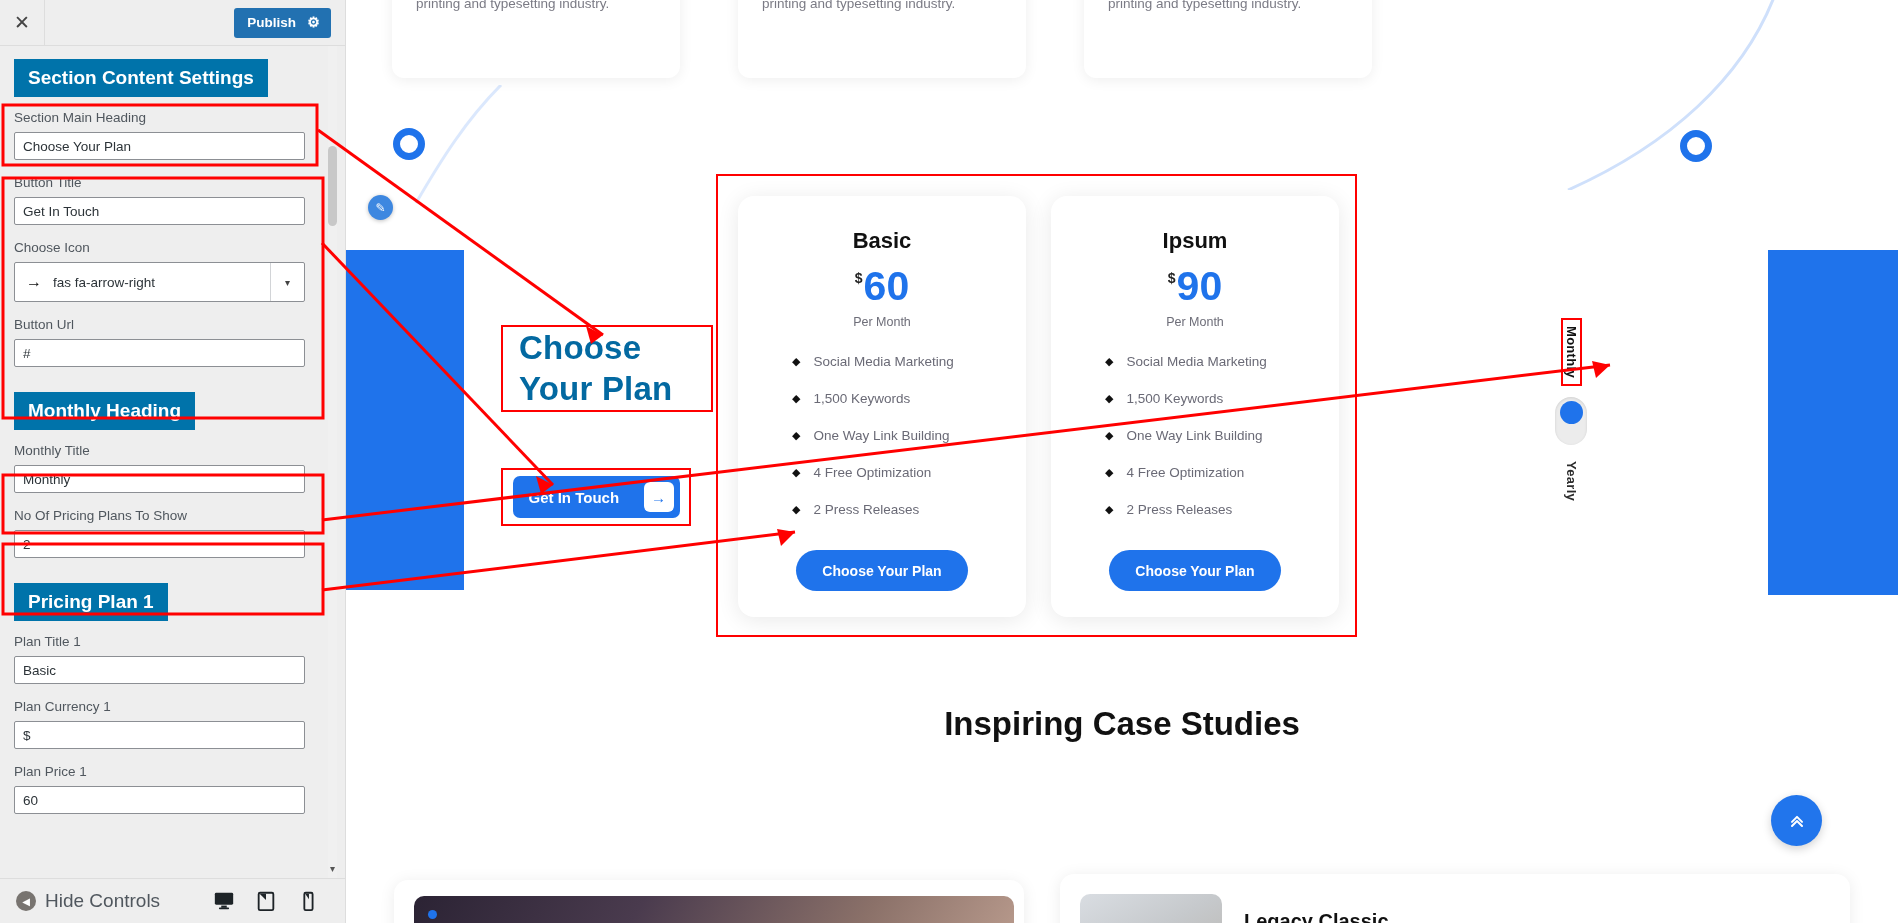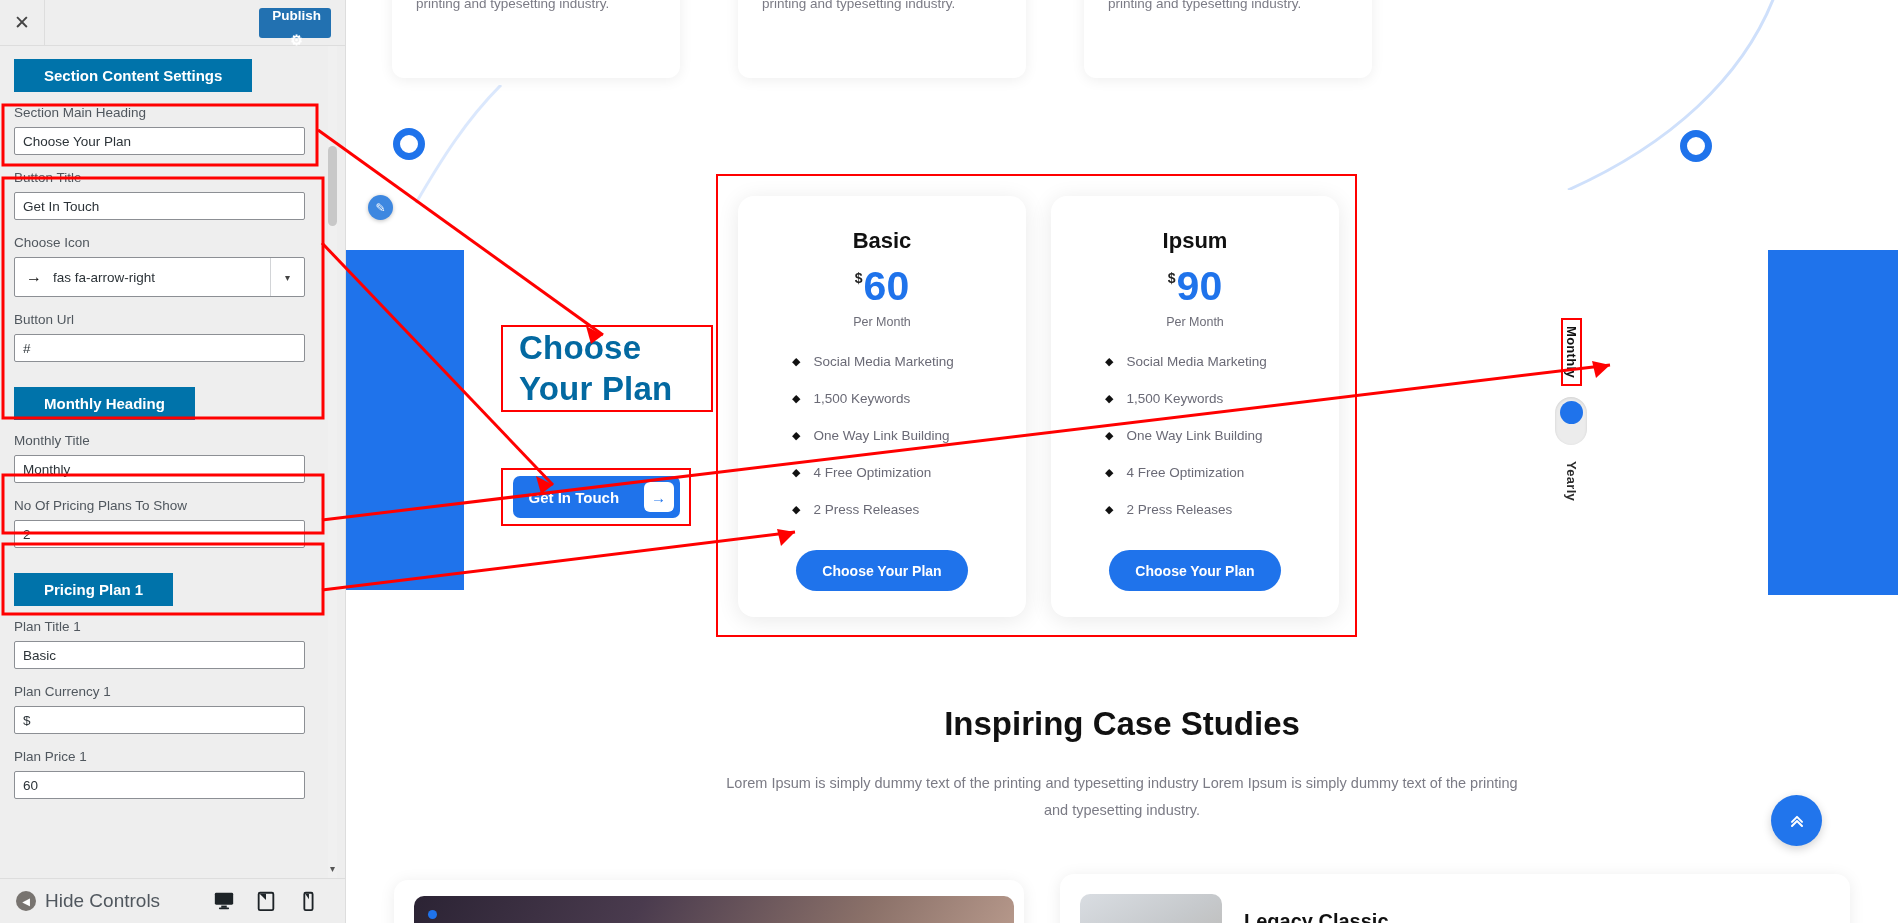--- a/index.html
+++ b/index.html
@@ -36,39 +36,38 @@
   }
   .sb-publish-wrap { margin-left: auto; padding-right: 14px; display:flex; }
   .sb-publish {
     background: #2271b1; color: #fff;
     border: none; border-radius: 3px;
     height: 30px; padding: 0 10px 0 13px;
     font-size: 13.5px; font-weight: 600;
     display: flex; align-items: center; gap: 10px;
     cursor: pointer;
     font-family: "Liberation Sans", sans-serif;
-    flex-direction: column;
   }
   .sb-gear {
     display:inline-block; width:15px; height:15px;
     line-height: 15px; font-size: 14px; text-align:center;
   }
   .sb-body {
     position: relative;
     height: 877px;
     padding: 0 0 0 0;
     overflow: hidden;
   }
   .sb-scroll { position: relative; padding: 0 36px 0 10px; height: 832px; overflow: hidden; }
 
   .sec-btn {
     display: inline-block;
     background: #0073aa; color: #fff;
-    font-size: 15px; font-weight: 700;
-    padding: 8px 30px; margin: 13px 0 10px 4px;
+    font-size: 19px; font-weight: 700;
+    padding: 8px 14px; margin: 13px 0 10px 4px;
     border: none; cursor: pointer;
     font-family: "Liberation Sans", sans-serif;
   }
   .field { padding: 3px 4px 12px 4px; }
   .field label {
     display: block; font-size: 13.5px; color: #50575e;
     margin-bottom: 7px; font-weight: 400;
   }
   .field input[type=text] {
     width: 100%; height: 28px;
@@ -552,21 +551,20 @@
       </div>
       <div class="toggle-track">
         <div class="toggle-knob"></div>
       </div>
       <div class="yearly-wrap">
         <span class="vtext light">Yearly</span>
       </div>
     </div>
 
     <div class="case-title">Inspiring Case Studies</div>
-    <div class="case-sub">Lorem Ipsum is simply dummy text of the printing and typesetting industry Lorem Ipsum is simply dummy text of the printing and typesetting industry.</div>
 
     <div class="bot-card-left">
       <div class="bot-img-left">
           <span class="dot"></span>
         </div>
     </div>
 
     <div class="bot-card-right">
       <div class="bot-thumb"></div>
       <div class="bot-right-title">Legacy Classic</div>

